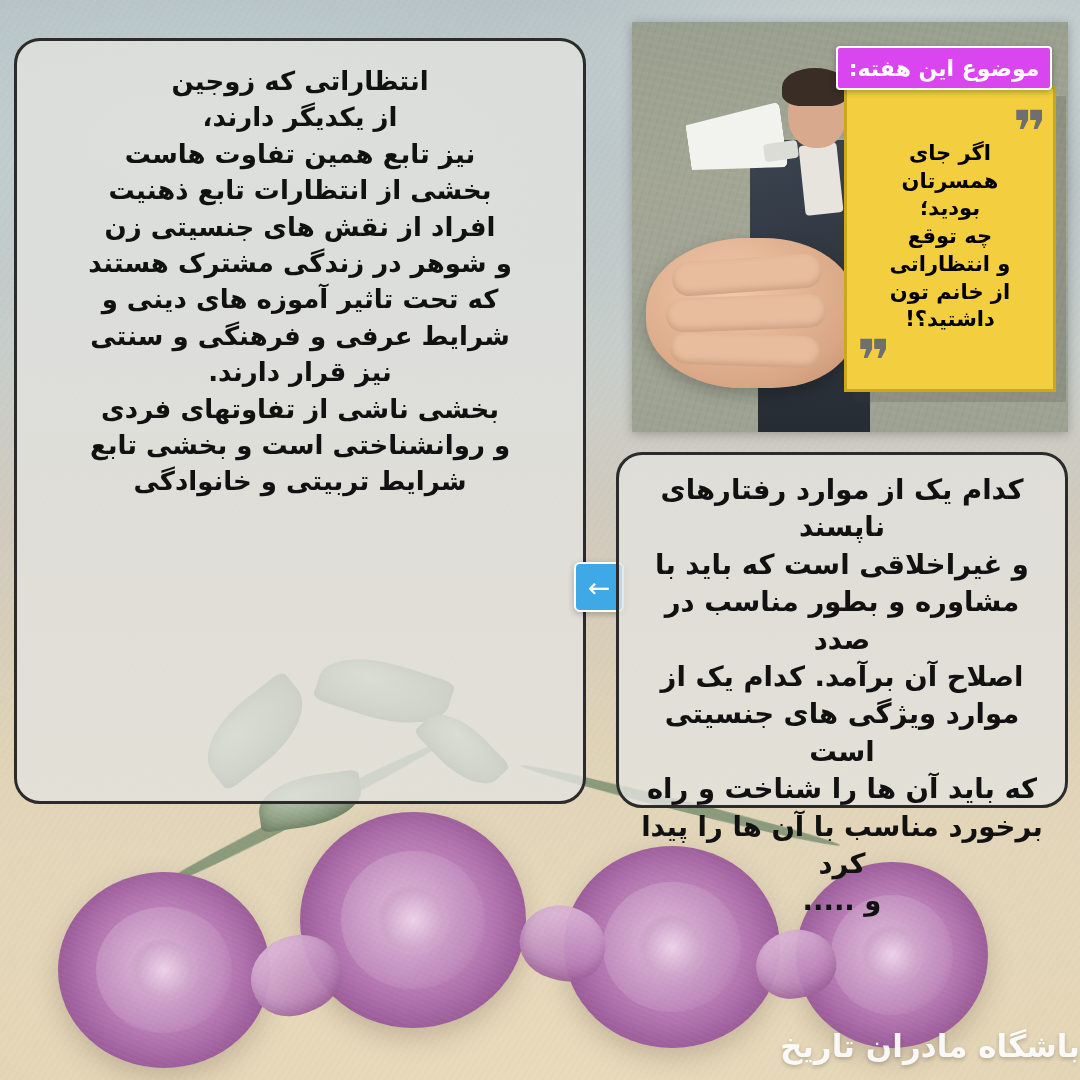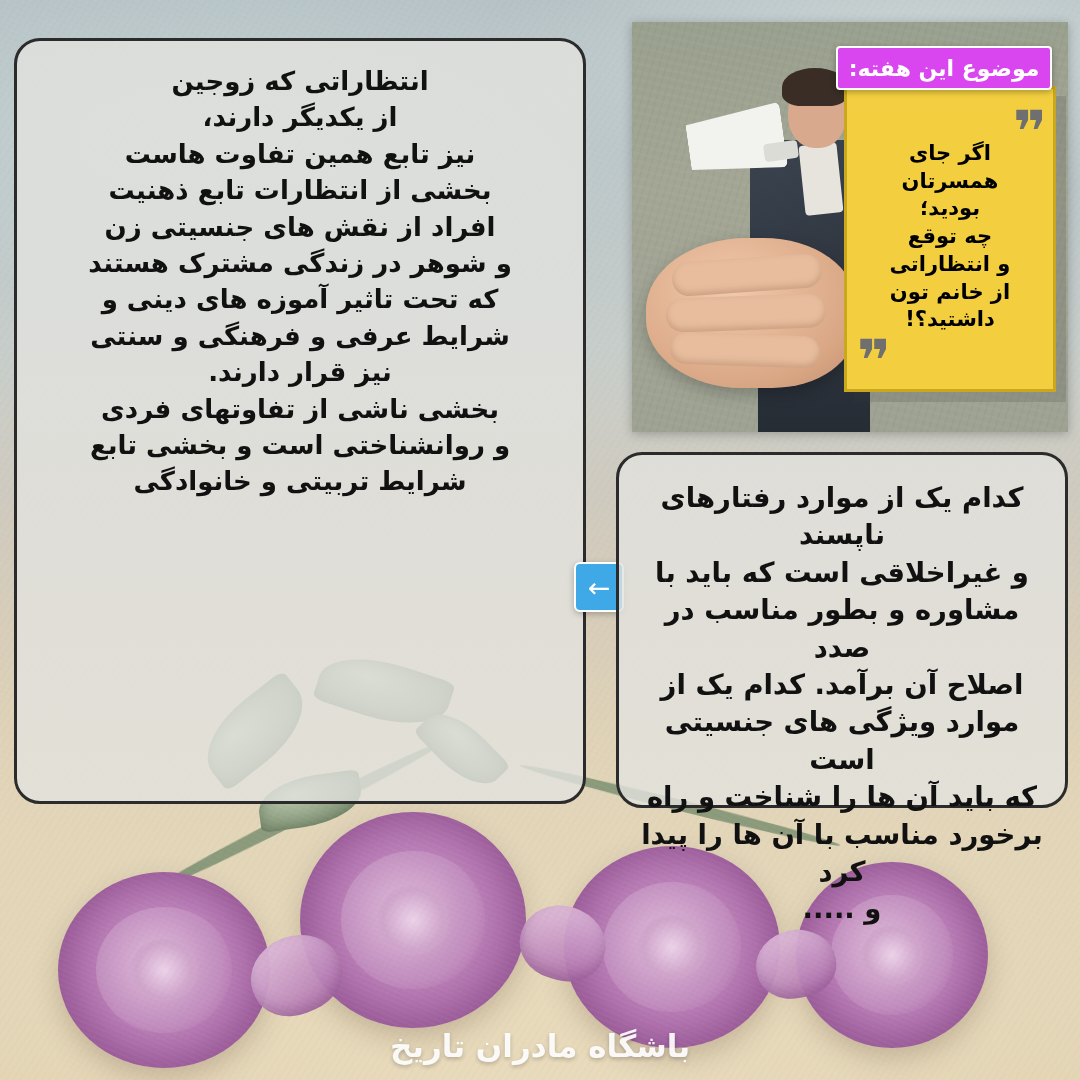--- a/index.html
+++ b/index.html
@@ -127,21 +127,21 @@
     font-size: 26px;
     line-height: 1.40;
     letter-spacing: -0.2px;
   }
 
   #right-panel {
     left: 616px;
     top: 452px;
     width: 452px;
     height: 356px;
-    padding: 24px 20px;
+    padding: 16px 20px;
   }
   #right-panel .panel-text {
     font-size: 27.5px;
     line-height: 1.36;
   }
 
   
   #arrow-badge {
     position: absolute;
     left: 574px;
@@ -319,21 +319,21 @@
     color: rgba(255,255,255,.80);
     font-family: "DejaVu Sans", "Liberation Sans", sans-serif;
     letter-spacing: 1px;
     text-shadow: 0 2px 4px rgba(0,0,0,.18);
     direction: ltr;
   }
   #brand {
     position: absolute;
     left: 0; right: 0;
     top: 1028px;
-    text-align: center;
+    text-align: right;
     font-size: 31px;
     font-weight: bold;
     color: rgba(255,255,255,.92);
     direction: rtl;
     text-shadow: 0 2px 4px rgba(0,0,0,.22);
   }
 </style>
 </head>
 <body>
 

